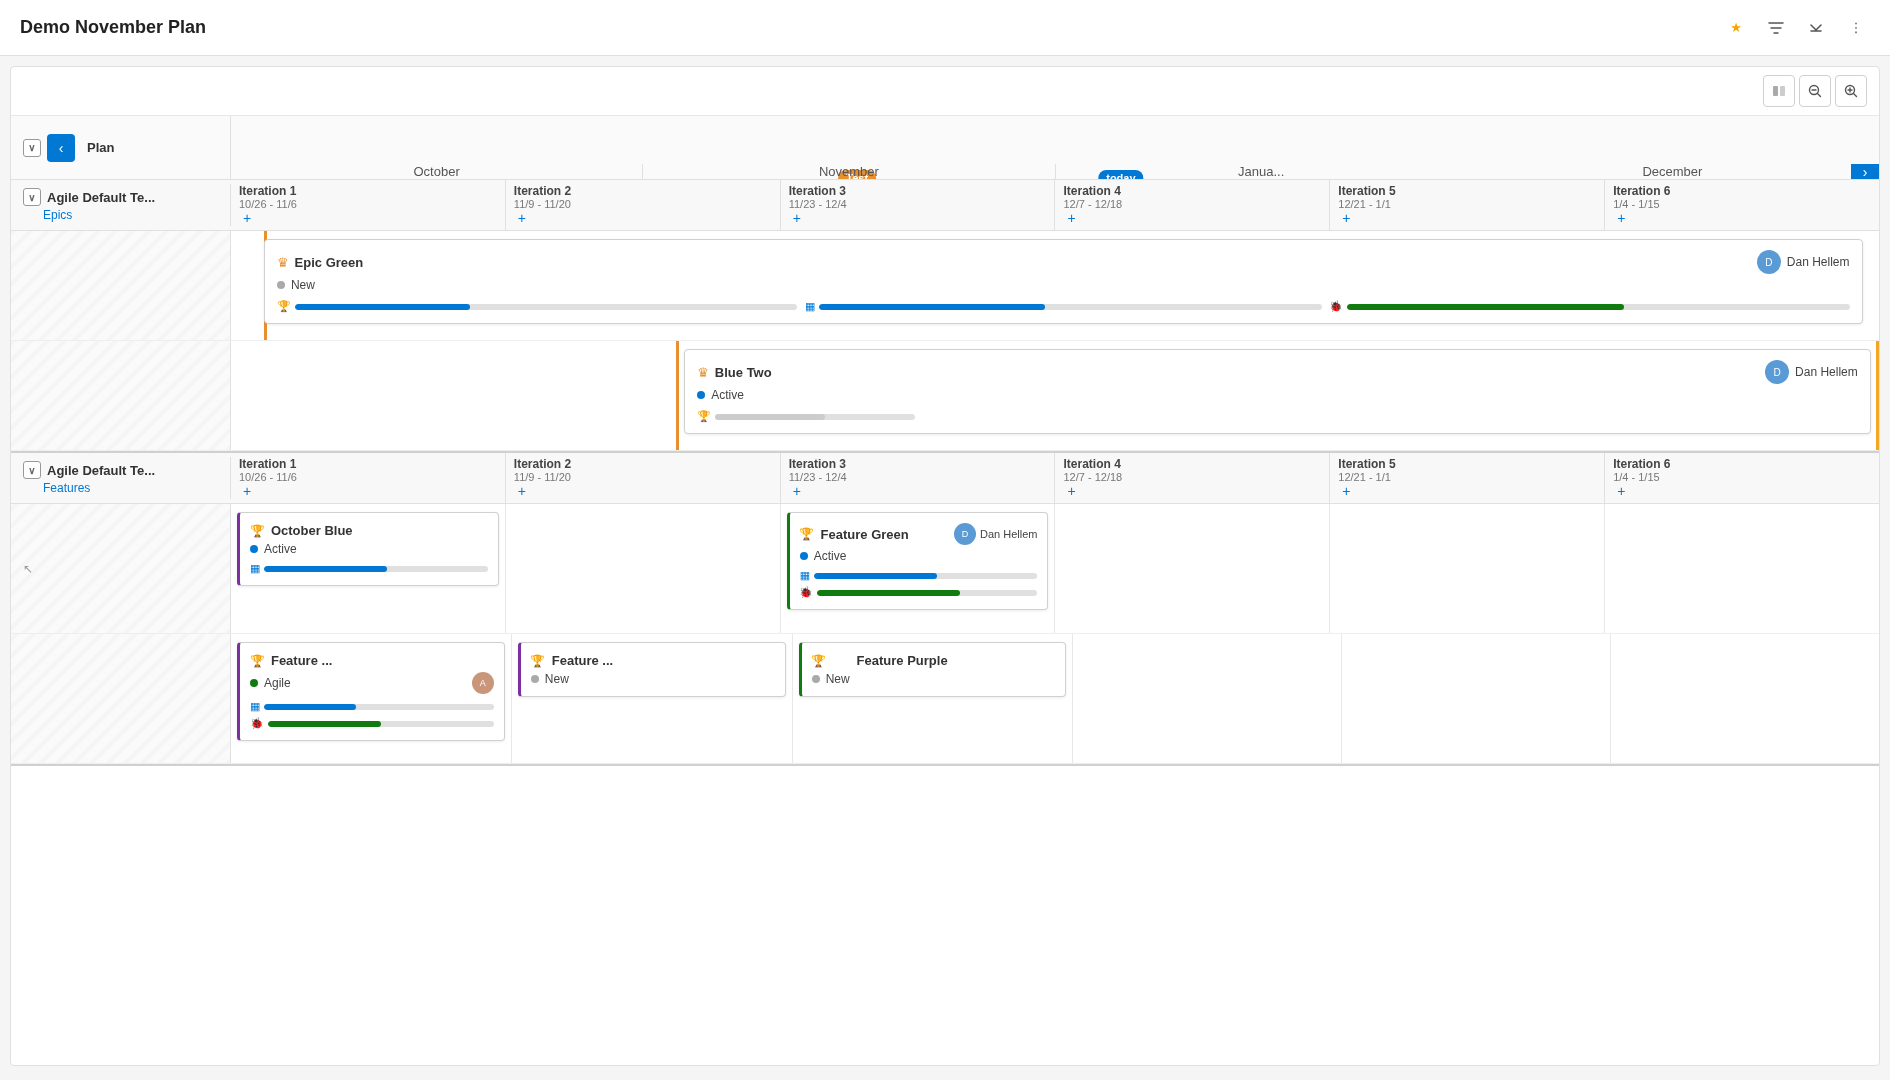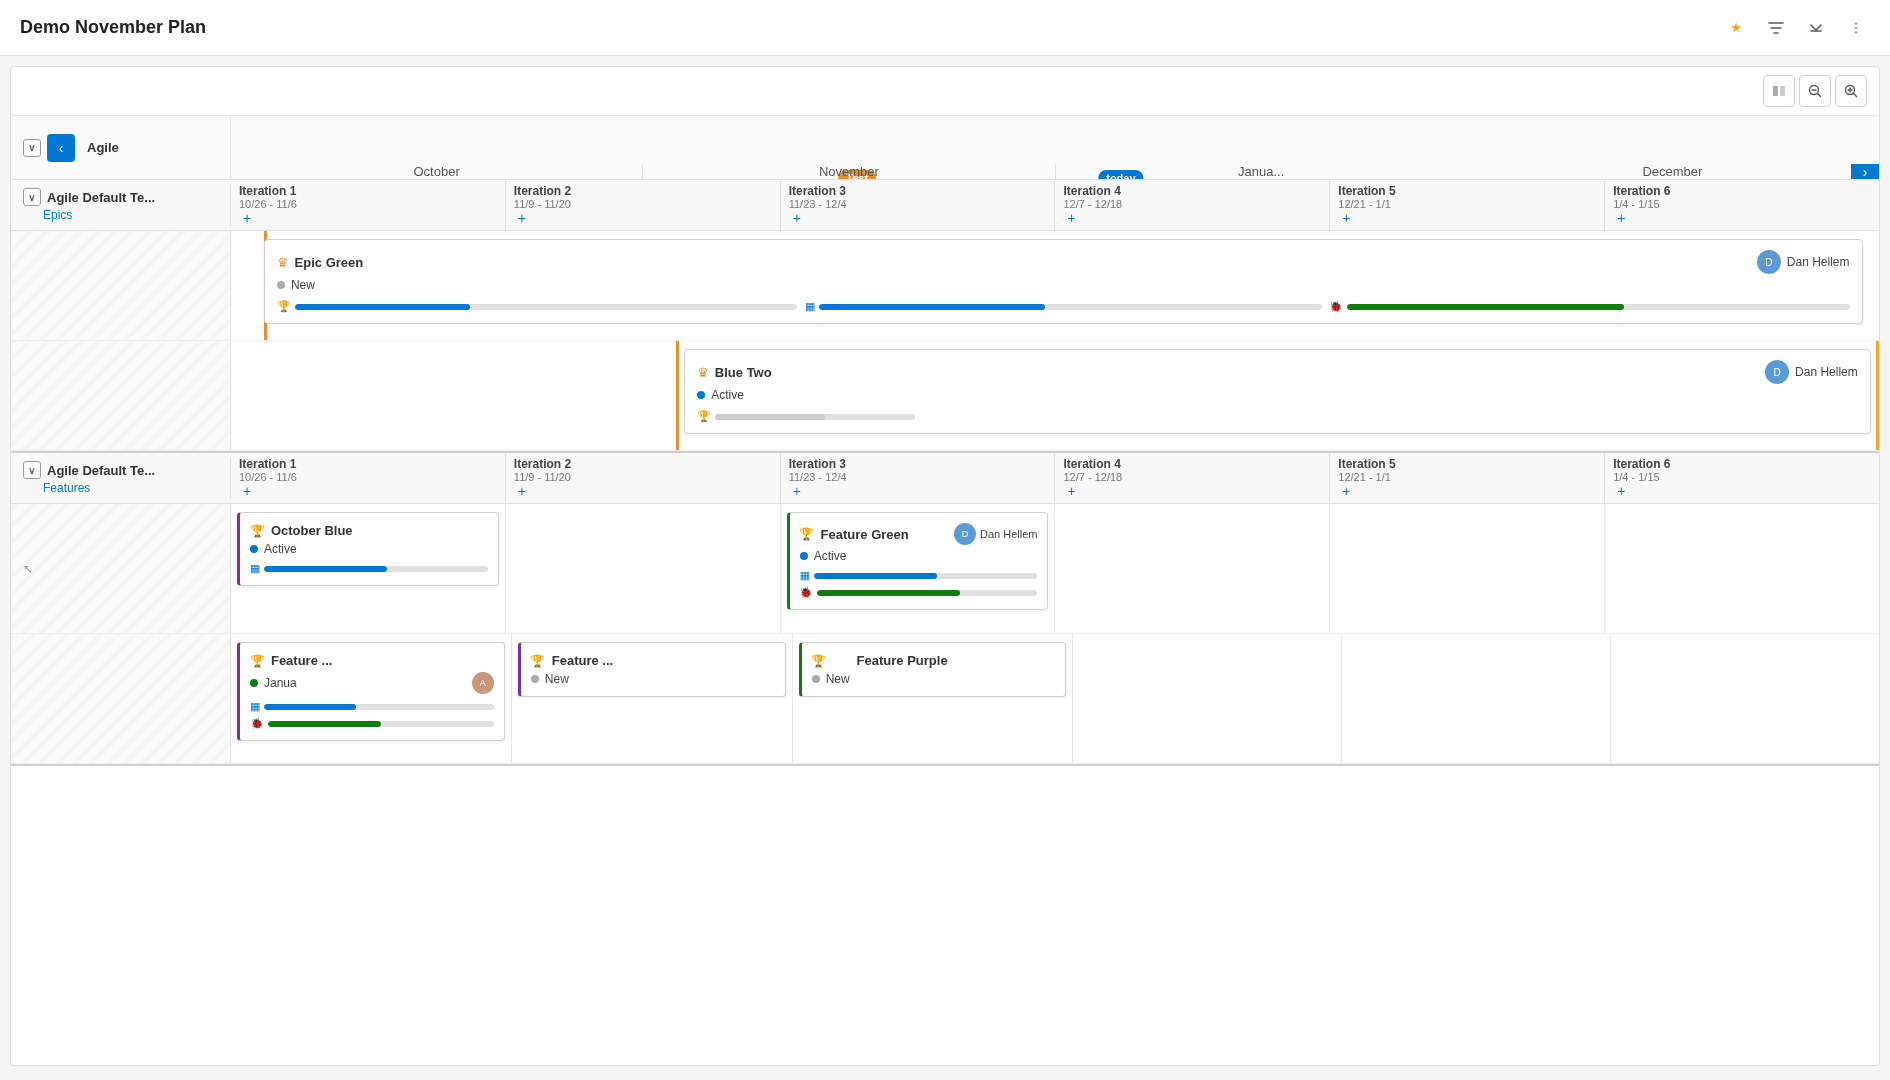--- a/index.html
+++ b/index.html
@@ -156,21 +156,21 @@
         </svg>
     </div>
   </div>
 
   <div class="plan-body">
 
     <div class="timeline-header-row">
       <div class="teams-col">
         <div class="collapse-btn">∨</div>
         <button class="nav-btn">‹</button>
-        <span style="margin-left:6px;">Agile</span>
+        <span style="margin-left:6px;">Plan</span>
       </div>
       <div class="months-row" style="position:relative;">
 
         <div class="marker-badge test" style="left:38%; top:6px; position:absolute;">Test</div>
         <div class="marker-badge today" style="left:54%; top:6px; position:absolute;">today</div>
 
         <div style="position:absolute; left:38%; top:28px; bottom:0; width:2px; background:#e8902e; opacity:0.7;"></div>
 
         <div style="position:absolute; left:54%; top:28px; bottom:0; width:2px; background:#0078d4; opacity:0.7;"></div>
 
@@ -433,21 +433,21 @@
 
             <div style="flex:1; border-right:1px solid #e8e8e8; padding:8px 6px;">
               <div style="background:#fff;border:1px solid #d0d0d0;border-left:3px solid #7b2fa0;border-radius:4px;padding:10px 10px;box-shadow:0 1px 3px rgba(0,0,0,0.08);">
                 <div style="display:flex;align-items:center;gap:6px;margin-bottom:4px;">
                   <span style="color:#7b2fa0;font-size:12px;">🏆</span>
                   <span style="font-weight:600;font-size:13px;">Feature ...</span>
                 </div>
                 <div style="display:flex;align-items:center;justify-content:space-between;margin-bottom:6px;">
                   <div style="display:flex;align-items:center;gap:6px;">
                     <div style="width:8px;height:8px;border-radius:50%;background:#107c10;"></div>
-                    <span style="font-size:12px;color:#444;">Janua</span>
+                    <span style="font-size:12px;color:#444;">Agile</span>
                   </div>
                   <div style="width:22px;height:22px;border-radius:50%;background:#c9967a;display:flex;align-items:center;justify-content:center;font-size:9px;color:#fff;">A</div>
                 </div>
                 <div style="display:flex;flex-direction:column;gap:4px;">
                   <div style="display:flex;gap:4px;align-items:center;">
                     <span style="font-size:11px;color:#0078d4;">▦</span>
                     <div style="flex:1;height:6px;background:#e0e0e0;border-radius:3px;overflow:hidden;">
                       <div style="width:40%;height:100%;background:#0078d4;border-radius:3px;"></div>
                     </div>
                   </div>

